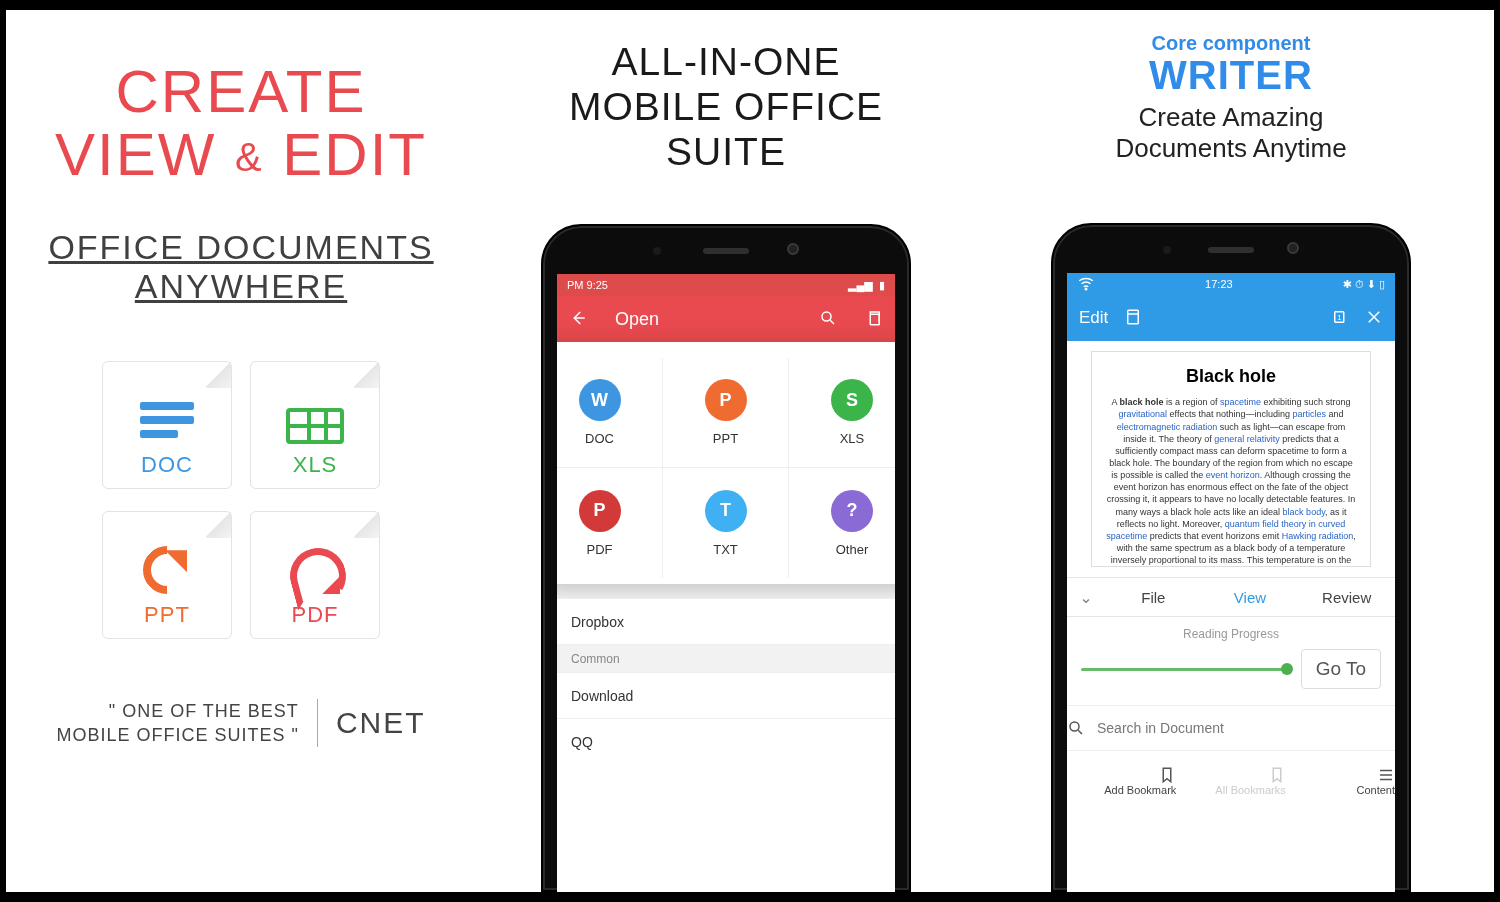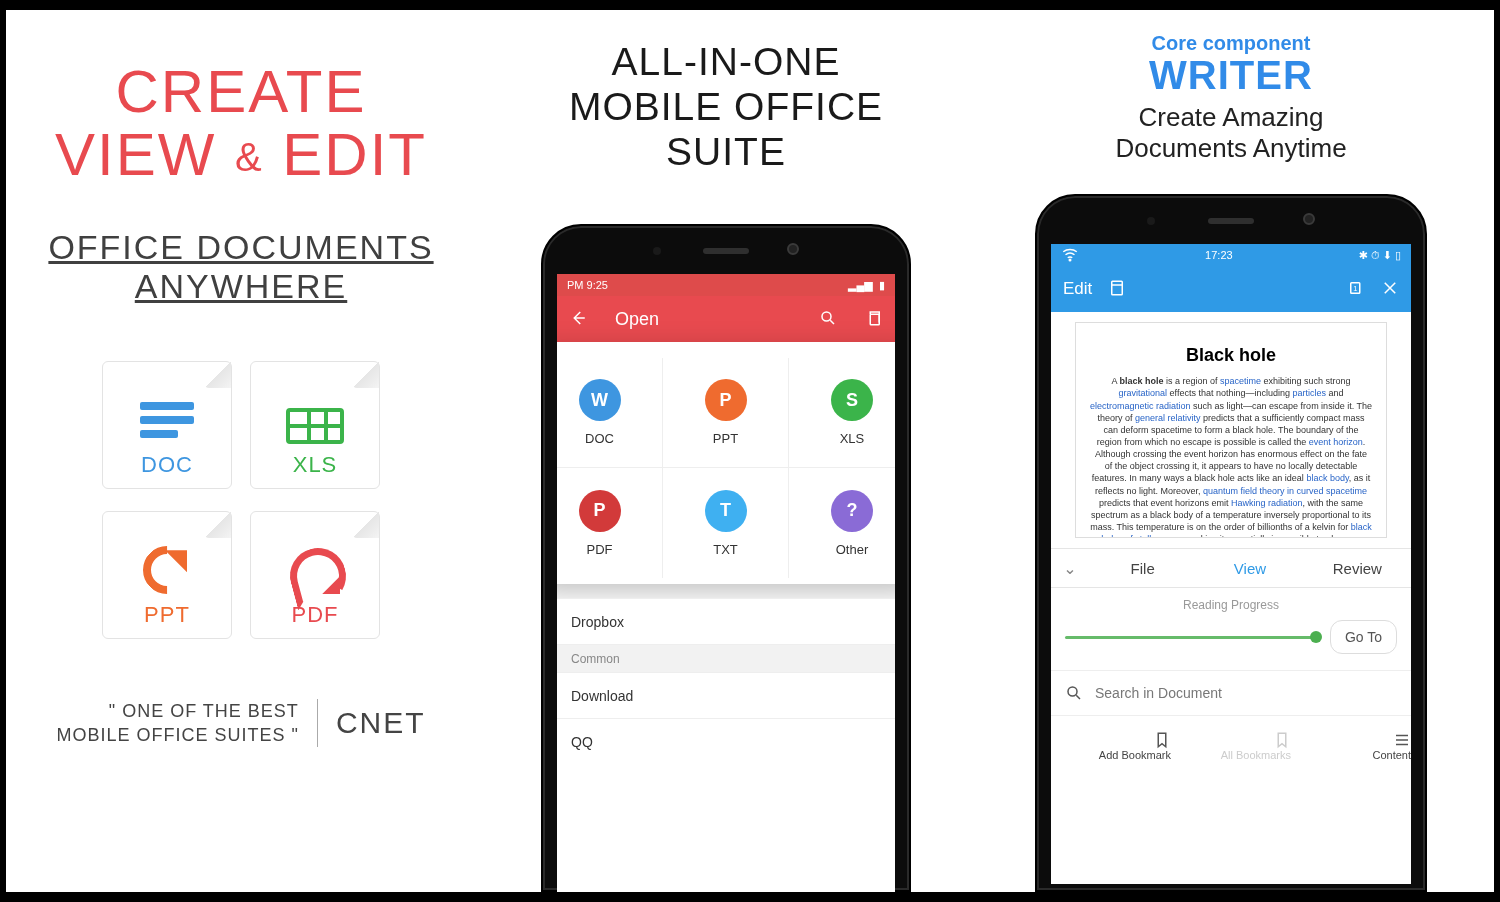--- a/index.html
+++ b/index.html
@@ -127,21 +127,21 @@
     left: 50%; transform: translateX(-50%);
     width: 360px;
     background: #0c0c0c;
     border-radius: 40px 40px 0 0;
     padding: 48px 14px 0;
     bottom: 0;
     border: 2px solid #000;
     box-shadow: inset 0 0 0 2px #2a2a2a;
   }
   .panel2 .phone { top: 214px; width: 370px; }
-  .panel3 .phone { top: 184px; width: 392px; }
+  .panel3 .phone { top: 213px; width: 360px; }
   .speaker { position:absolute; top:22px; left:50%; transform:translateX(-50%); width:46px; height:6px; border-radius:3px; background:#2f2f2f; }
   .cam { position:absolute; top:17px; right:110px; width:12px; height:12px; border-radius:50%; background:#222; border:2px solid #3a3a3a;}
   .sensor { position:absolute; top:21px; left:110px; width:8px; height:8px; border-radius:50%; background:#1a1a1a; }
   .screen { background:#fff; width:100%; height: 640px; position:relative; overflow:hidden; font-size:14px; color:#333;}
 
   
   .status-red { height:22px; background:#de4b4b; color:#fff; display:flex; justify-content:space-between; padding:0 10px; font-size:11px; align-items:center; }
   .hdr-red { height:46px; background:#e84a4f; color:#fff; display:flex; align-items:center; padding:0 12px; gap:28px; }
   .hdr-red .title { font-size:18px; font-weight:400; }
   .hdr-red .sp { flex:1; }
@@ -161,35 +161,35 @@
   .list { position:absolute; left:0; right:0; top:324px; }
   .list .row { height:46px; display:flex; align-items:center; padding:0 14px; font-size:14px; border-top:1px solid #eee; background:#fff;}
   .list .section { background:#f2f2f2; color:#888; font-size:12px; height:28px;}
 
   
   .status-blue { height:22px; background:#2f9ae6; color:#fff; display:flex; justify-content:space-between; align-items:center; padding:0 10px; font-size:11px;}
   .hdr-blue { height:46px; background:#2f9ae6; color:#fff; display:flex; align-items:center; padding:0 12px; gap:16px; }
   .hdr-blue .title { font-size:17px; }
   .hdr-blue .sp { flex:1; }
   .doc-page {
-    margin: 10px 24px 0; border:1px solid #ddd; height:216px; padding:20px 14px; overflow:hidden; font-size:9px; color:#333; line-height:1.35;
+    margin: 10px 24px 0; border:1px solid #ddd; height:216px; padding:12px 14px; overflow:hidden; font-size:9px; color:#333; line-height:1.35;
   }
   .doc-page h4 { font-size:18px; margin-bottom:8px; color:#000; }
   .doc-page a { color:#2864c7; }
   .tabs { display:grid; grid-template-columns: 38px 1fr 1fr 1fr; border-top:1px solid #e5e5e5; border-bottom:1px solid #e5e5e5; height:40px; align-items:center; margin-top:10px;}
   .tabs .chev { text-align:center; color:#888; font-size:16px;}
   .tabs .t { text-align:center; font-size:15px; color:#444;}
   .tabs .t.active { color:#2f9ae6; }
   .reading { padding: 10px 14px; }
   .reading .lbl { font-size:12px; color:#999;}
   .reading .bar-row { display:flex; align-items:center; gap:10px; margin-top:8px;}
   .reading .track { flex:1; height:3px; background:#66bb6a; position:relative; border-radius:2px;}
   .reading .thumb { position:absolute; right:-2px; top:-5px; width:12px; height:12px; background:#4caf50; border-radius:50%;}
-  .reading .goto { border:1px solid #ddd; border-radius:12px; padding:8px 14px; font-size:14px; color:#555;}
-  .search-row { border-top:1px solid #eee; border-bottom:1px solid #eee; height:46px; display:flex; align-items:center; padding:0 14px; gap:12px; color:#777; margin-top:6px;}
+  .reading .goto { border:1px solid #ddd; border-radius:4px; padding:8px 14px; font-size:19px; color:#555;}
+  .search-row { border-top:1px solid #eee; border-bottom:1px solid #eee; height:46px; display:flex; align-items:center; padding:0 0; gap:12px; color:#777; margin-top:6px;}
   .bottom-actions { display:grid; grid-template-columns:1fr 1fr 1fr; height:60px; }
   .ba { display:flex; flex-direction:column; align-items:flex-end; justify-content:center; font-size:11px; color:#444;}
   .ba.dim { color:#ccc; }
   .svg-ico { width:18px; height:18px; stroke:#fff; fill:none; stroke-width:2; }
   .svg-ico.dark { stroke:#555; }
   .svg-ico.dim { stroke:#ccc; }
 </style>
 </head>
 <body>
 

